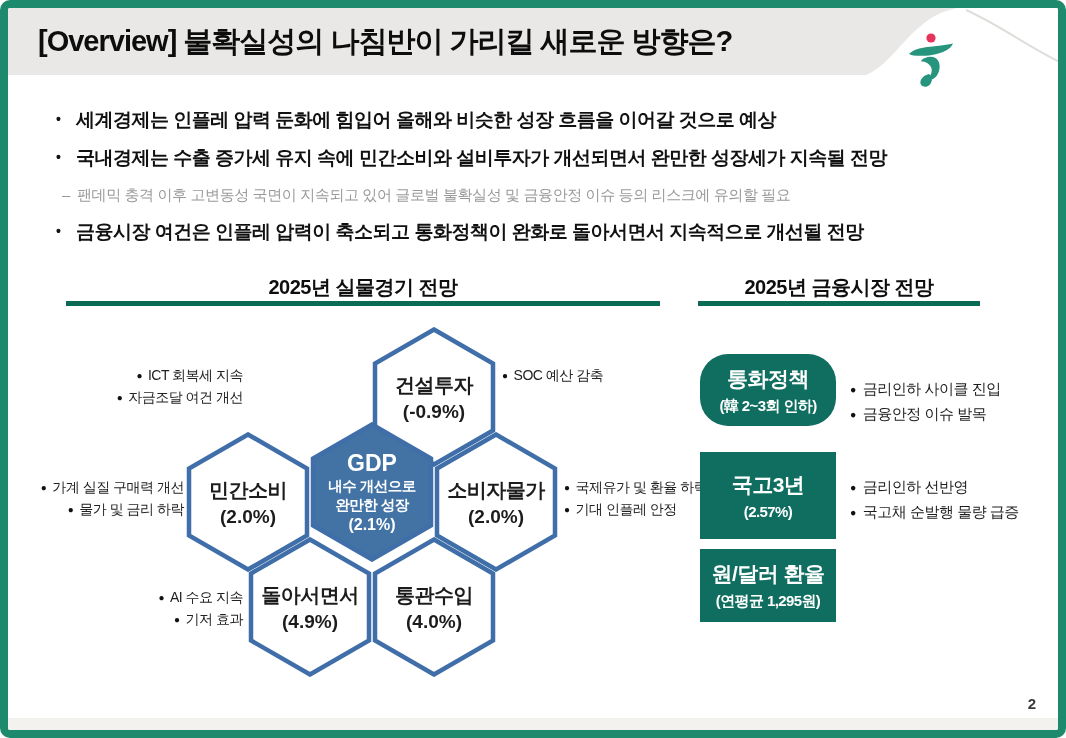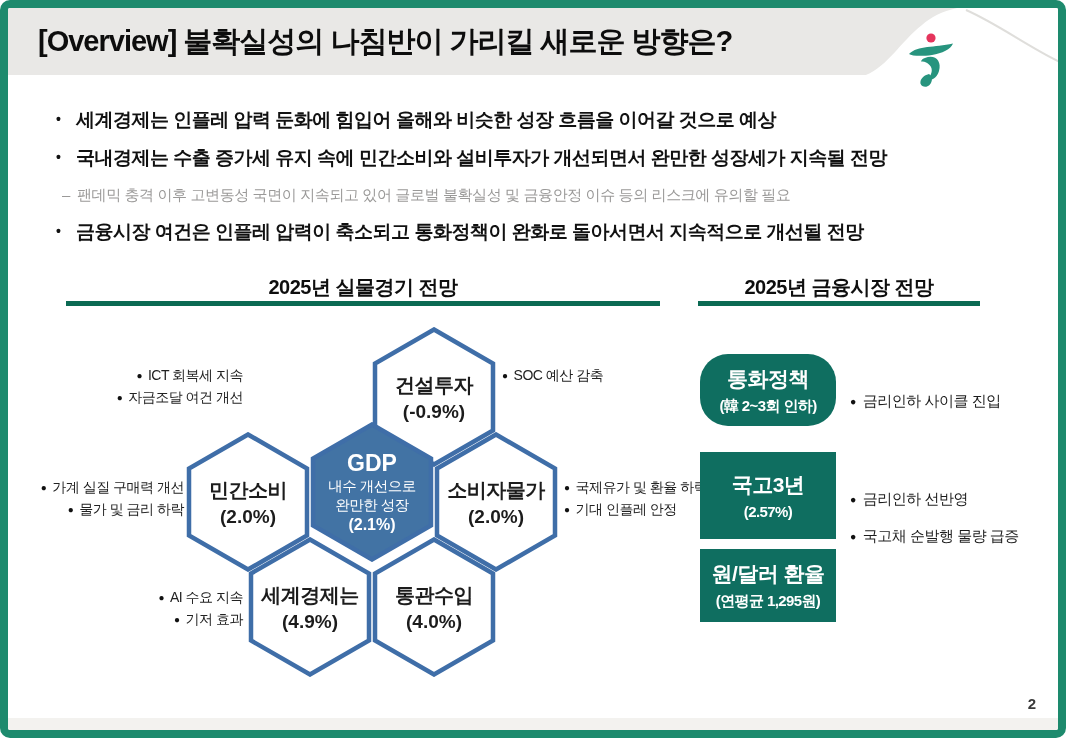--- a/index.html
+++ b/index.html
@@ -58,34 +58,34 @@
   .hex svg { position:absolute; inset:0; width:100%; height:100%; }
   .hex .fill-white { fill:#ffffff; stroke:#3f6ea8; stroke-width:4.5; }
   .hex .fill-blue  { fill:#4273a4; stroke:#3f6ea8; stroke-width:4.5; }
   .hex .hx-text {
     position:absolute; inset:0; display:flex; flex-direction:column;
     align-items:center; justify-content:center; text-align:center;
   }
   .hex .hx-label { font-size:20px; font-weight:800; color:#1c1c1c; letter-spacing:-0.5px; }
   .hex .hx-value { font-size:19px; font-weight:800; color:#1c1c1c; margin-top:2px; }
   .hex.center .hx-label { font-size:23px; color:#fff; letter-spacing:0; }
-  .hex.center .hx-desc  { font-size:14.5px; font-weight:400; color:#fff; line-height:19px; letter-spacing:-0.5px; }
+  .hex.center .hx-desc  { font-size:14.5px; font-weight:700; color:#fff; line-height:19px; letter-spacing:-0.5px; }
   .hex.center .hx-value { font-size:16px; color:#fff; margin-top:1px; }
 
   
   .note { position:absolute; font-size:14px; font-weight:500; color:#222;
           line-height:21px; letter-spacing:-0.5px; white-space:nowrap; }
   .note.r { text-align:right; }
   .note .ln::before { content:"\25CF"; font-size:10px; margin-right:6px; position:relative; top:-1px; color:#111; }
   .note .ln { display:block; }
 
   .fin-note { position:absolute; font-size:15px; font-weight:500; color:#1c1c1c;
               line-height:24px; letter-spacing:-0.5px; white-space:nowrap; }
   .fin-note .ln::before { content:"\25CF"; font-size:10.5px; margin-right:7px; position:relative; top:-1px; color:#111; }
-  .fin-note .ln { display:block;margin-top:12px; }
+  .fin-note .ln { display:block; }
 
   
   .fin-box {
     position:absolute; left:692px; width:136px; background:#0f6e60;
     display:flex; flex-direction:column; align-items:center; justify-content:center;
     text-align:center; color:#fff;
   }
   .fin-box .fb-label { font-size:21px; font-weight:800; letter-spacing:-0.5px; }
   .fin-box .fb-sub   { font-size:15px; font-weight:700; margin-top:4px; letter-spacing:-0.6px; }
 
@@ -170,21 +170,21 @@
     <div class="hx-text">
       <div class="hx-label">소비자물가</div>
       <div class="hx-value">(2.0%)</div>
     </div>
   </div>
   <div class="hex" style="left:240px; top:529px;">
     <svg viewBox="0 0 124 140">
         <polygon class="fill-white" points="62,2.5 121,36.5 121,103.5 62,137.5 3,103.5 3,36.5"></polygon>
       </svg>
     <div class="hx-text">
-      <div class="hx-label">세계경제는</div>
+      <div class="hx-label">돌아서면서</div>
       <div class="hx-value">(4.9%)</div>
     </div>
   </div>
   <div class="hex" style="left:364px; top:529px;">
     <svg viewBox="0 0 124 140">
         <polygon class="fill-white" points="62,2.5 121,36.5 121,103.5 62,137.5 3,103.5 3,36.5"></polygon>
       </svg>
     <div class="hx-text">
       <div class="hx-label">통관수입</div>
       <div class="hx-value">(4.0%)</div>
@@ -213,20 +213,21 @@
 
   <div class="sec-title" style="left:690px; top:266px; width:282px;">2025년 금융시장 전망</div>
   <div class="sec-rule" style="left:690px; top:293px; width:282px;"></div>
 
   <div class="fin-box" style="top:346px; height:72px;border-radius:28px;">
     <div class="fb-label">통화정책</div>
     <div class="fb-sub">(韓 2~3회 인하)</div>
   </div>
   <div class="fin-note" style="left:842px; top:369px;">
     <span class="ln">금리인하 사이클 진입</span>
+    <span class="ln">금융안정 이슈 발목</span>
   </div>
 
   <div class="fin-box" style="top:444px; height:87px;">
     <div class="fb-label">국고3년</div>
     <div class="fb-sub">(2.57%)</div>
   </div>
   <div class="fin-note" style="left:842px; top:467px;">
     <span class="ln">금리인하 선반영</span>
     <span class="ln">국고채 순발행 물량 급증</span>
   </div>

